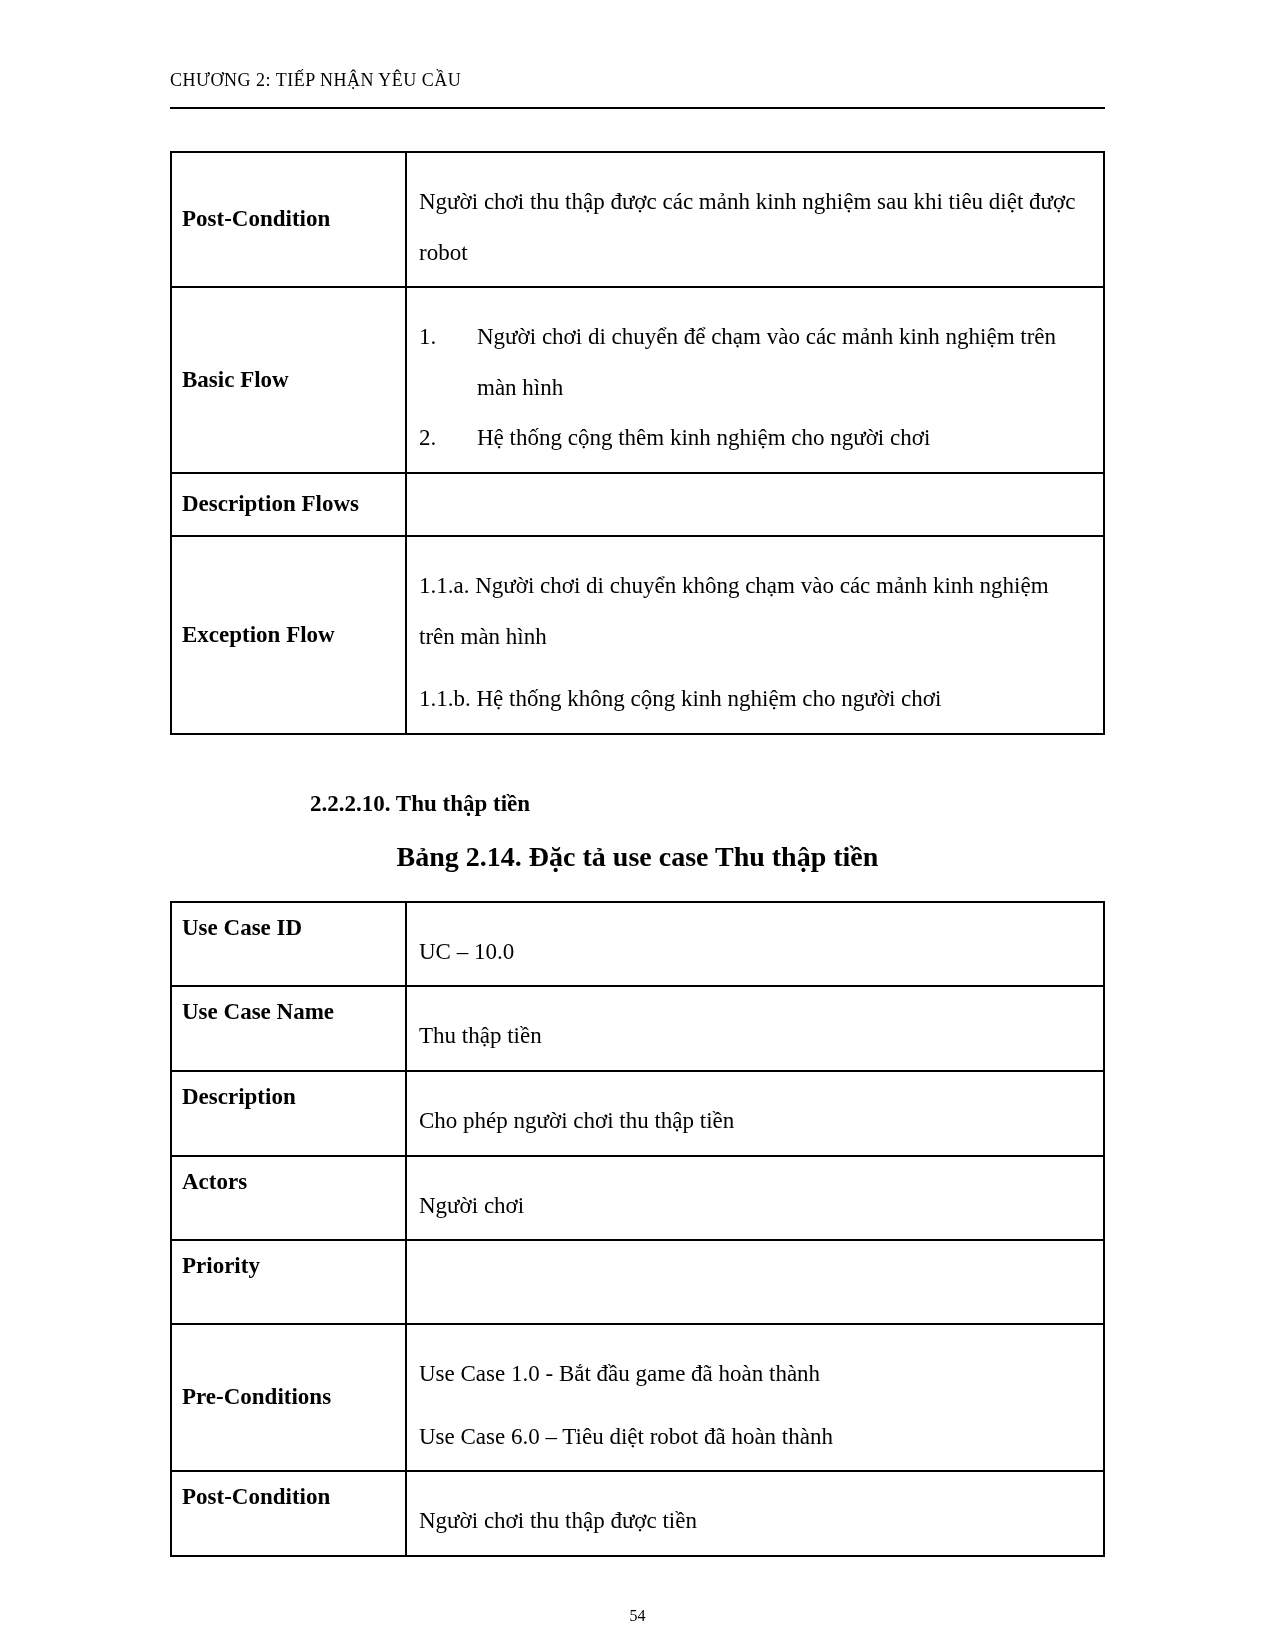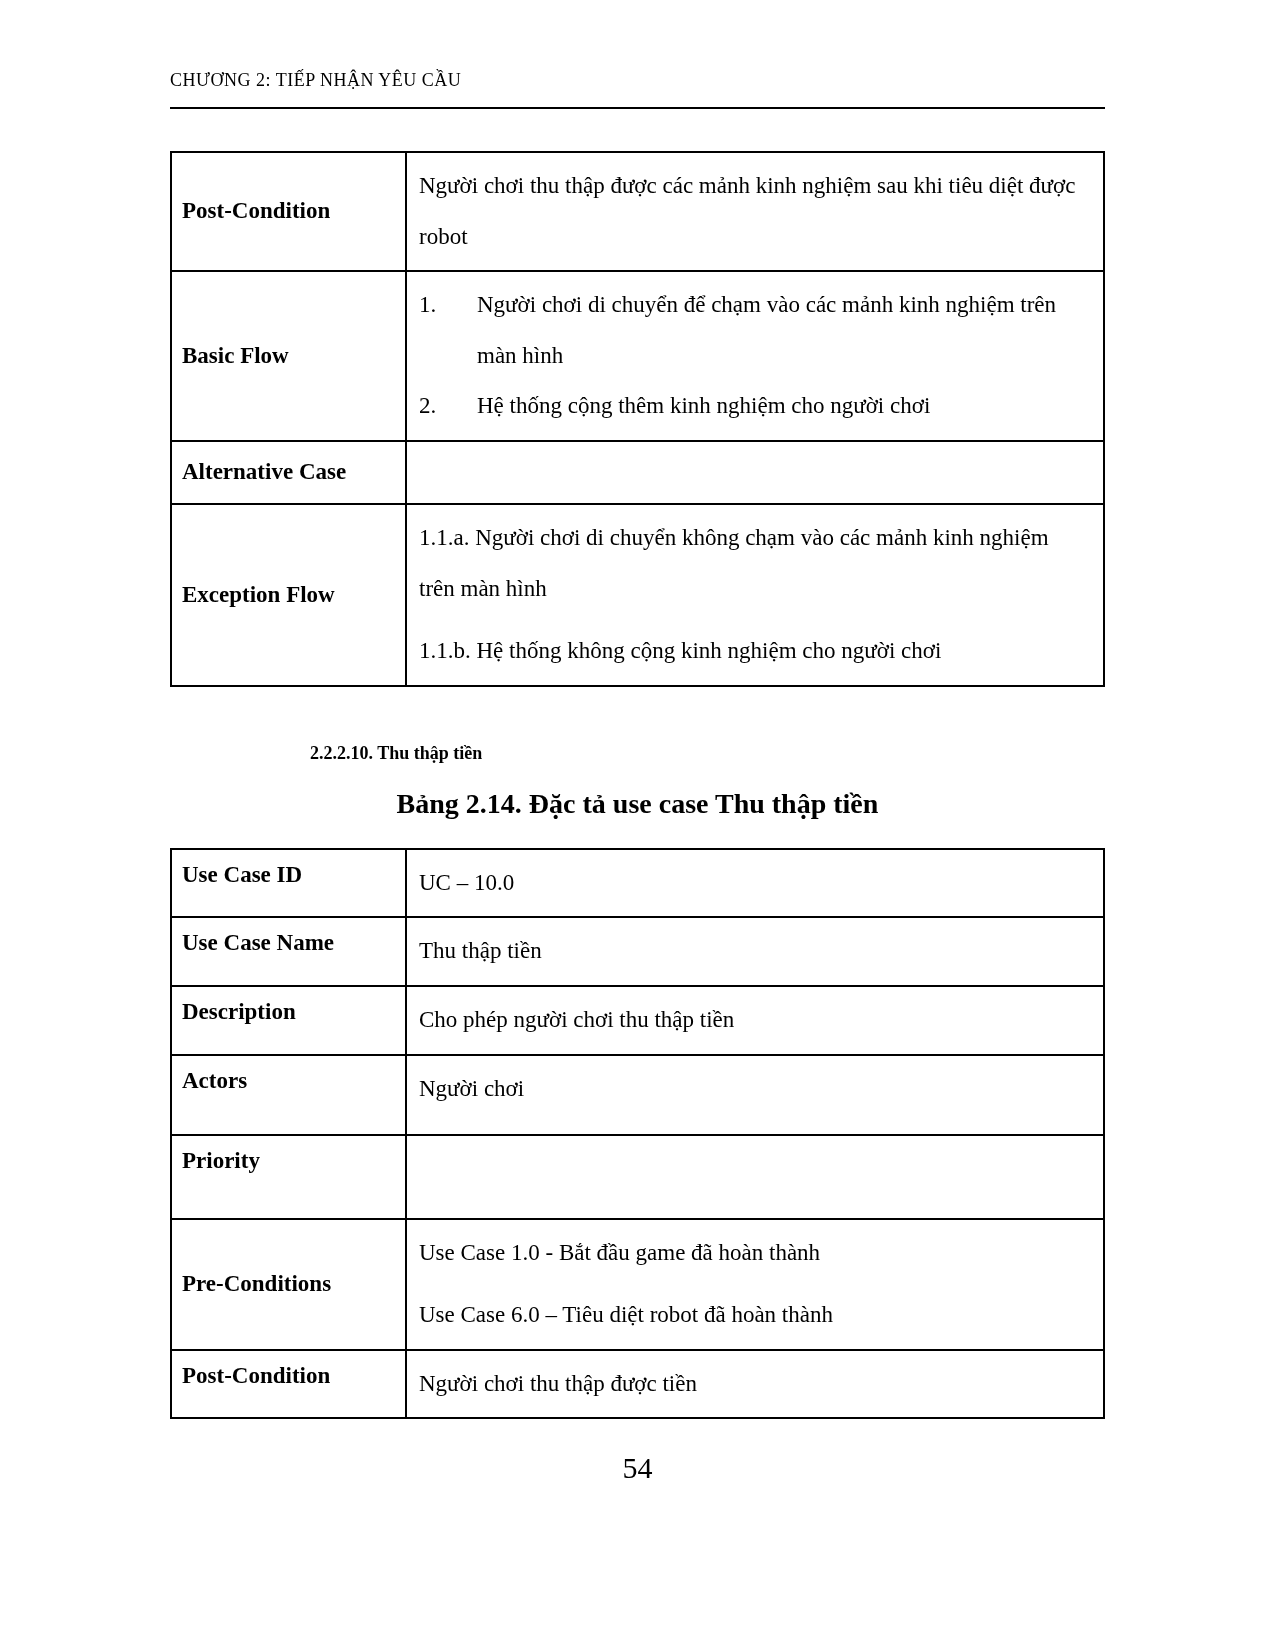--- a/index.html
+++ b/index.html
@@ -38,21 +38,21 @@
     vertical-align: top;
   }
   td.label-cell {
     font-weight: bold;
     padding: 8px 8px 8px 10px;
     line-height: 1.5;
   }
   table.first-table td.label-cell { vertical-align: middle; }
   td.label-cell.v-middle { vertical-align: middle; margin-top: 34px; }
   td.content-cell {
-    padding: 8px 14px 8px 12px;
+    padding: 24px 14px 8px 12px;
     line-height: 2.2;
   }
   .cell-text { line-height: 2.2; }
   .para-gap { margin-top: 12px; }
   .flow-item {
     display: flex;
     line-height: 2.2;
   }
   .flow-num {
     width: 58px;
@@ -64,33 +64,33 @@
   tr.t1-r1 td { height: 155px; }
   tr.t1-r2 td { height: 63px; }
   tr.t1-r3 td { height: 175px; }
   tr.t2-short td { height: 66px; }
   tr.t2-actors td { height: 80px; }
   tr.t2-priority td { height: 84px; }
   tr.t2-pre td { height: 122px; }
   .section-heading {
     margin-top: 56px;
     padding-left: 140px;
-    font-size: 18px;
+    font-size: 23px;
     font-weight: bold;
   }
   .table-caption {
     margin-top: 24px;
     text-align: center;
     font-size: 28px;
     font-weight: bold;
   }
   .page-number {
-    margin-top: 32px;
+    margin-top: 50px;
     text-align: center;
-    font-size: 30px;
+    font-size: 16px;
   }
 </style>
 </head>
 <body>
 
 <div class="page">
 
   <div class="chapter-header">
     <span>CHƯƠNG 2: TIẾP NHẬN YÊU CẦU</span>
   </div>
@@ -115,21 +115,21 @@
             <span class="flow-num">1.</span>
             <span class="flow-text">Người chơi di chuyển để chạm vào các mảnh kinh nghiệm trên màn hình</span>
           </div>
           <div class="flow-item">
             <span class="flow-num">2.</span>
             <span class="flow-text">Hệ thống cộng thêm kinh nghiệm cho người chơi</span>
           </div>
         </td>
       </tr>
       <tr class="t1-r2">
-        <td class="label-cell">Alternative Case</td>
+        <td class="label-cell">Description Flows</td>
         <td class="content-cell">
           <p class="cell-text"></p>
         </td>
       </tr>
       <tr class="t1-r3">
         <td class="label-cell v-middle">Exception Flow</td>
         <td class="content-cell">
           <p class="cell-text">1.1.a. Người chơi di chuyển không chạm vào các mảnh kinh nghiệm trên màn hình</p>
           <p class="cell-text para-gap">1.1.b. Hệ thống không cộng kinh nghiệm cho người chơi</p>
         </td>

